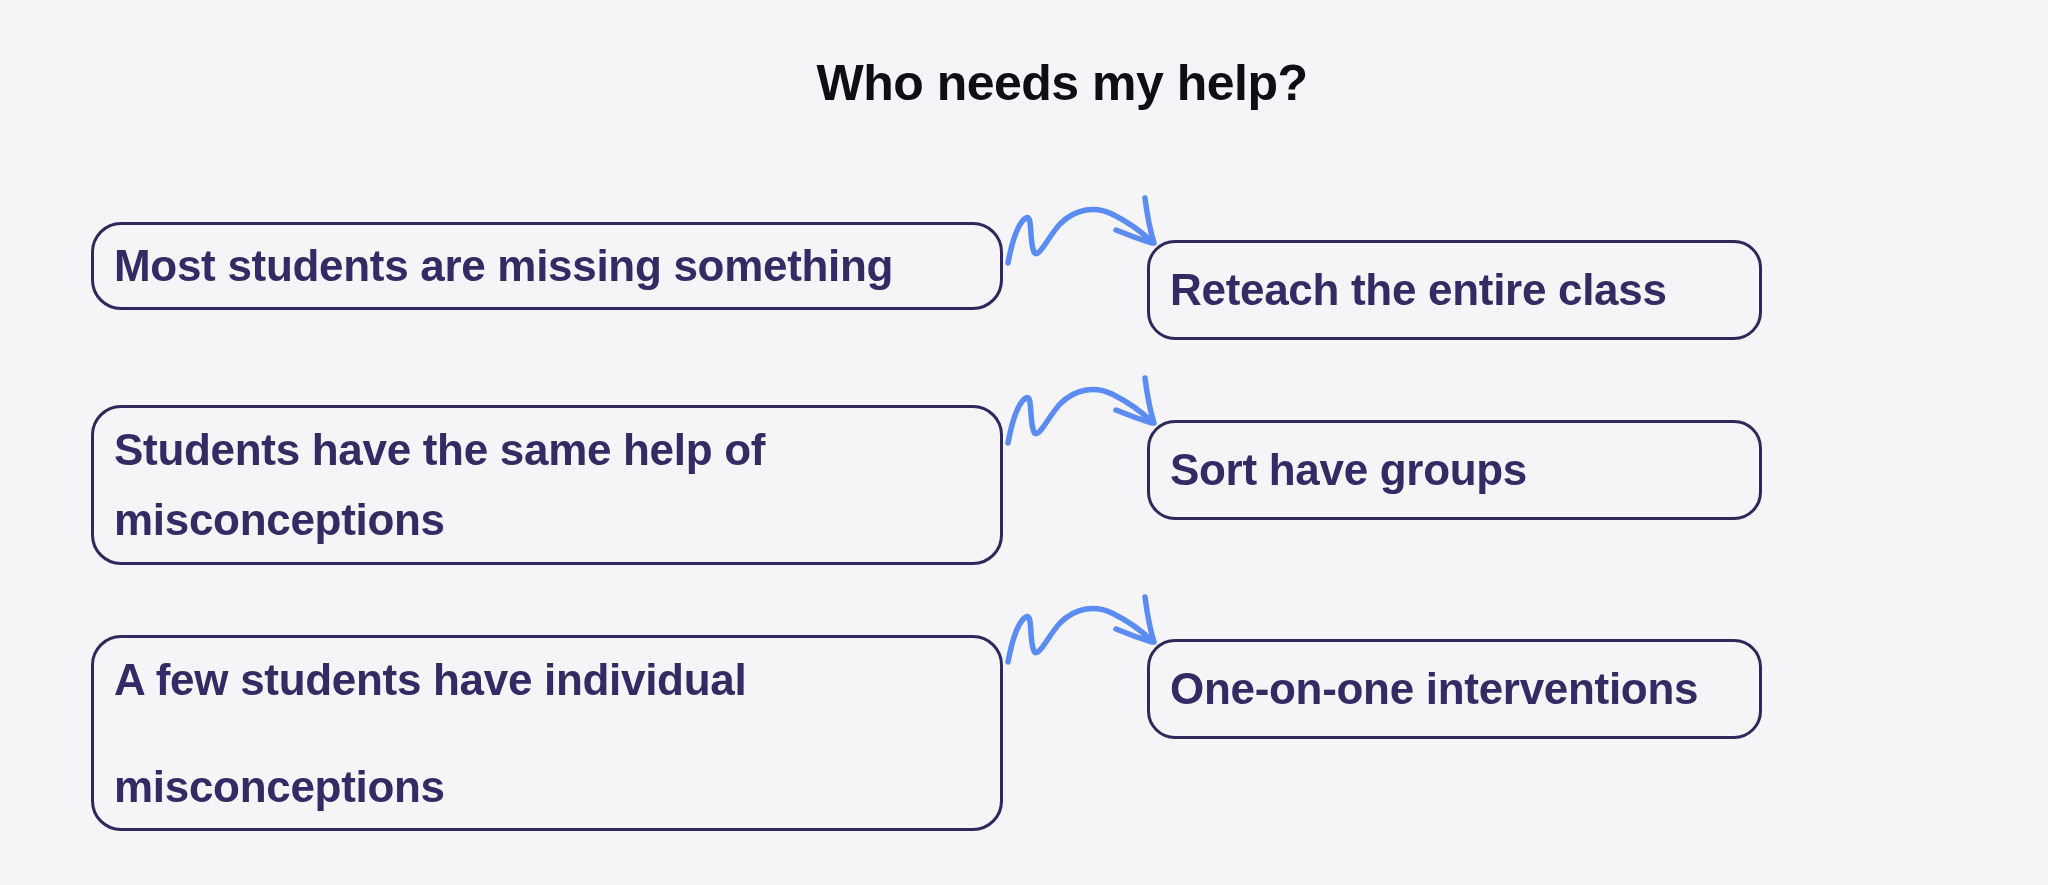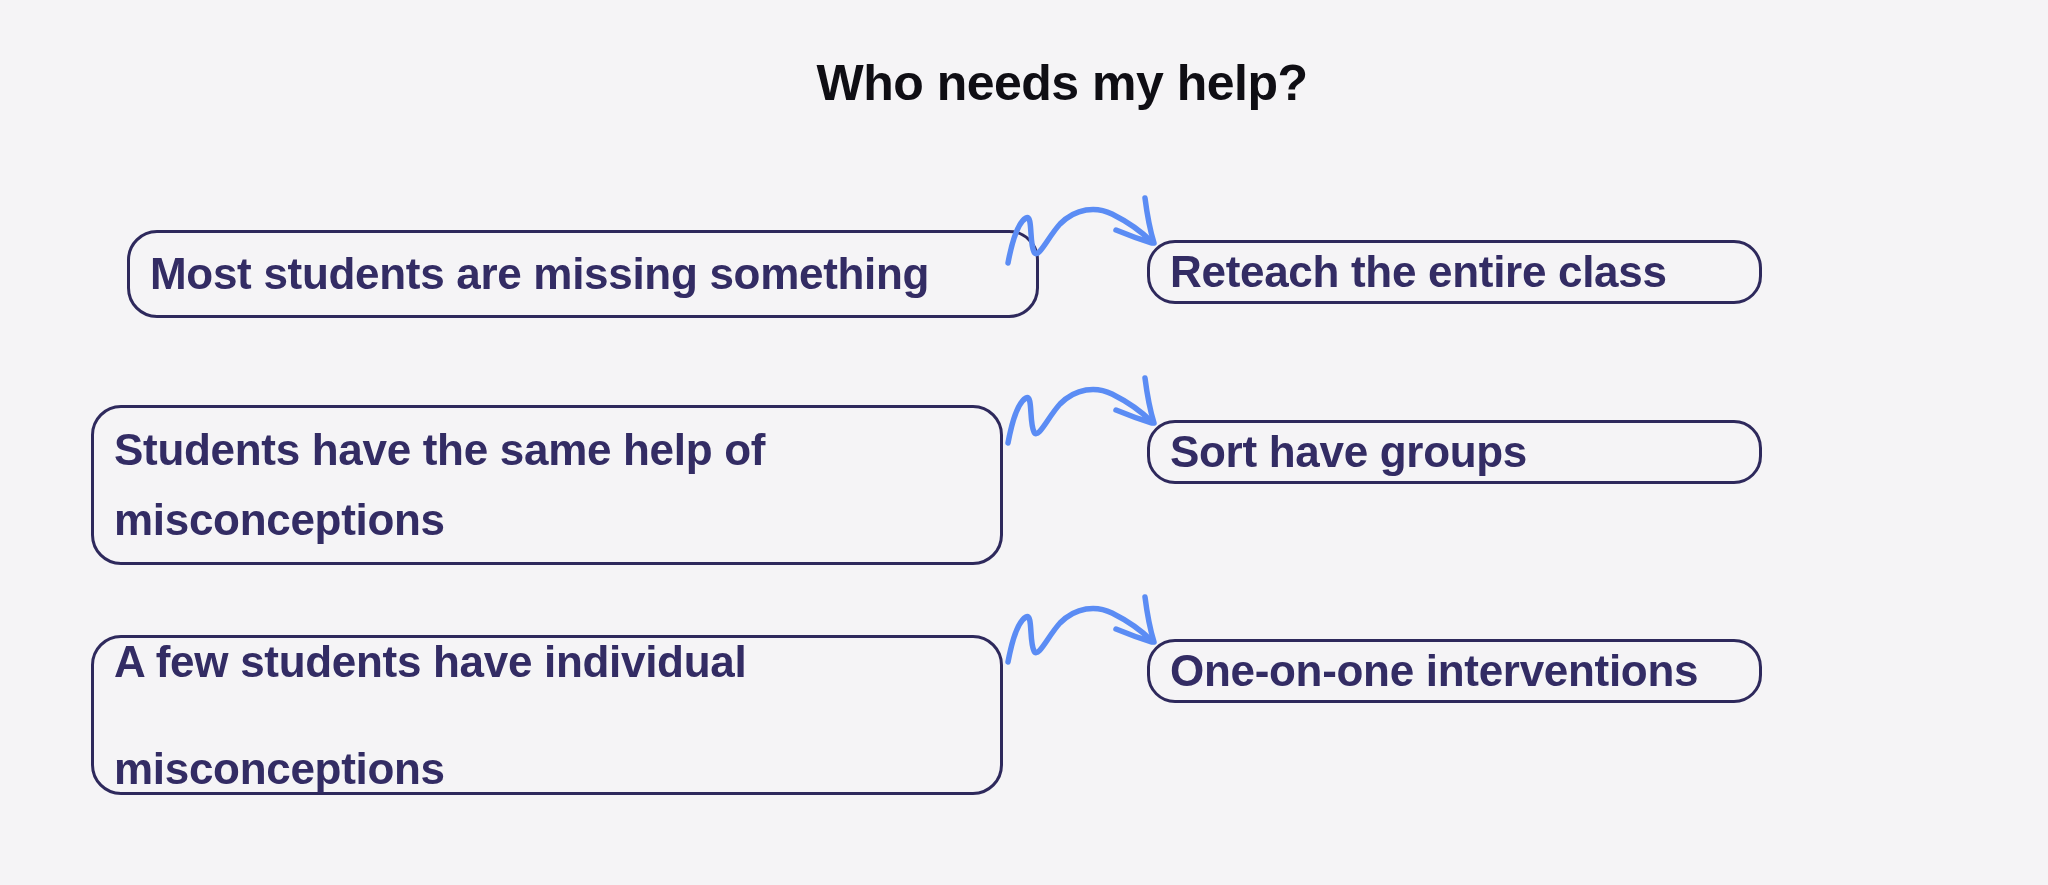--- a/index.html
+++ b/index.html
@@ -41,24 +41,24 @@
     flex-direction: column;
     justify-content: center;
     padding: 0 20px;
     font-size: 44px;
     font-weight: 600;
     letter-spacing: -0.3px;
     color: var(--text);
   }
   .box .line { line-height: 70px; white-space: nowrap; }
   .box-left  { left: 91px;  width: 912px; }
-  .box-right { left: 1147px; width: 615px; height: 64px; border-radius: 28px; }
-  #lbox1 { top: 230px; height: 88px; margin-left: 36px; }
+  .box-right { left: 1147px; width: 615px; height: 100px; border-radius: 28px; }
+  #lbox1 { top: 222px; height: 88px; }
   #lbox2 { top: 405px; height: 160px; }
-  #lbox3 { top: 635px; height: 160px; gap: 37px; }
+  #lbox3 { top: 635px; height: 196px; gap: 37px; }
   #rbox1 { top: 240px; }
   #rbox2 { top: 420px; }
   #rbox3 { top: 639px; }
   .arrow {
     position: absolute;
     left: 1000px;
     width: 165px;
     height: 78px;
   }
   #arrow1 { top: 192px; }

